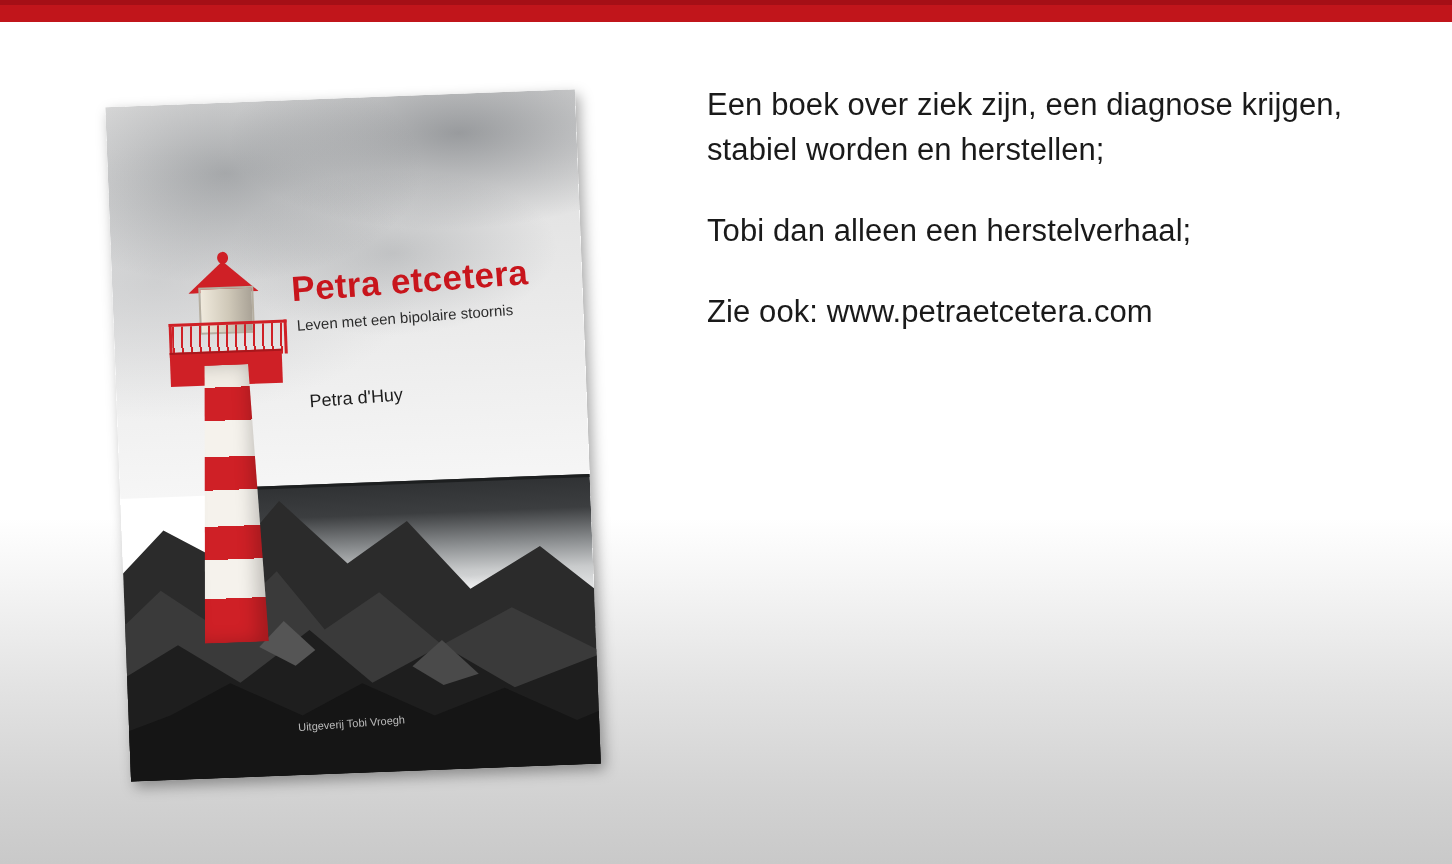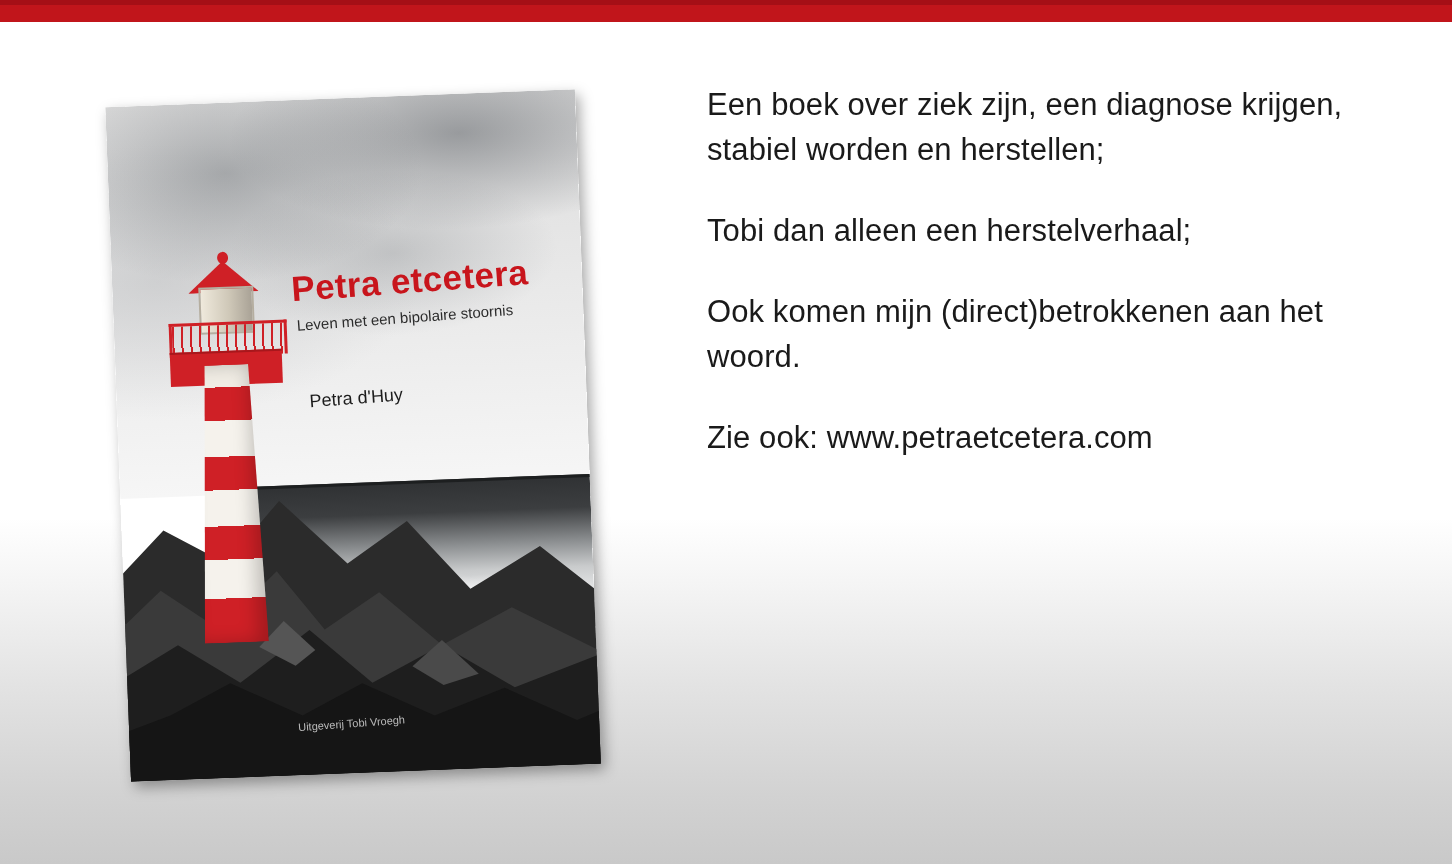--- a/index.html
+++ b/index.html
@@ -264,17 +264,16 @@
       <div class="cover-title">Petra etcetera</div>
       <div class="cover-sub">Leven met een bipolaire stoornis</div>
       <div class="cover-author">Petra d'Huy</div>
       <div class="cover-publisher">Uitgeverij Tobi Vroegh</div>
     </div>
   </div>
 
   <div class="text-col">
     <p class="para">Een boek over ziek zijn, een diagnose krijgen, stabiel worden en herstellen;</p>
     <p class="para">Tobi dan alleen een herstelverhaal;</p>
-    <p class="para">Ook komen mijn (direct)betrokkenen aan het woord.</p>
     <p class="para">Zie ook: www.petraetcetera.com</p>
   </div>
 
 </div>
 
 </body></html>

